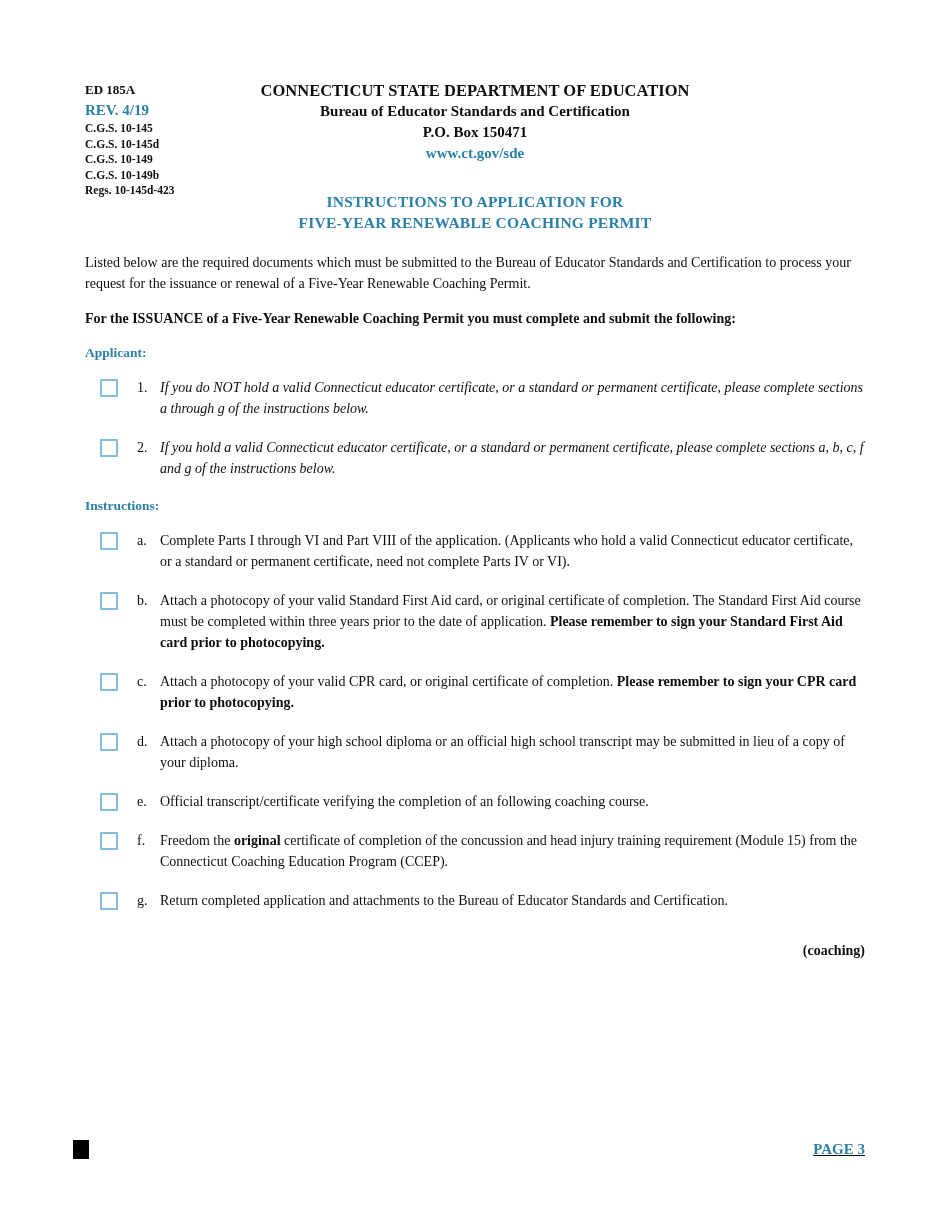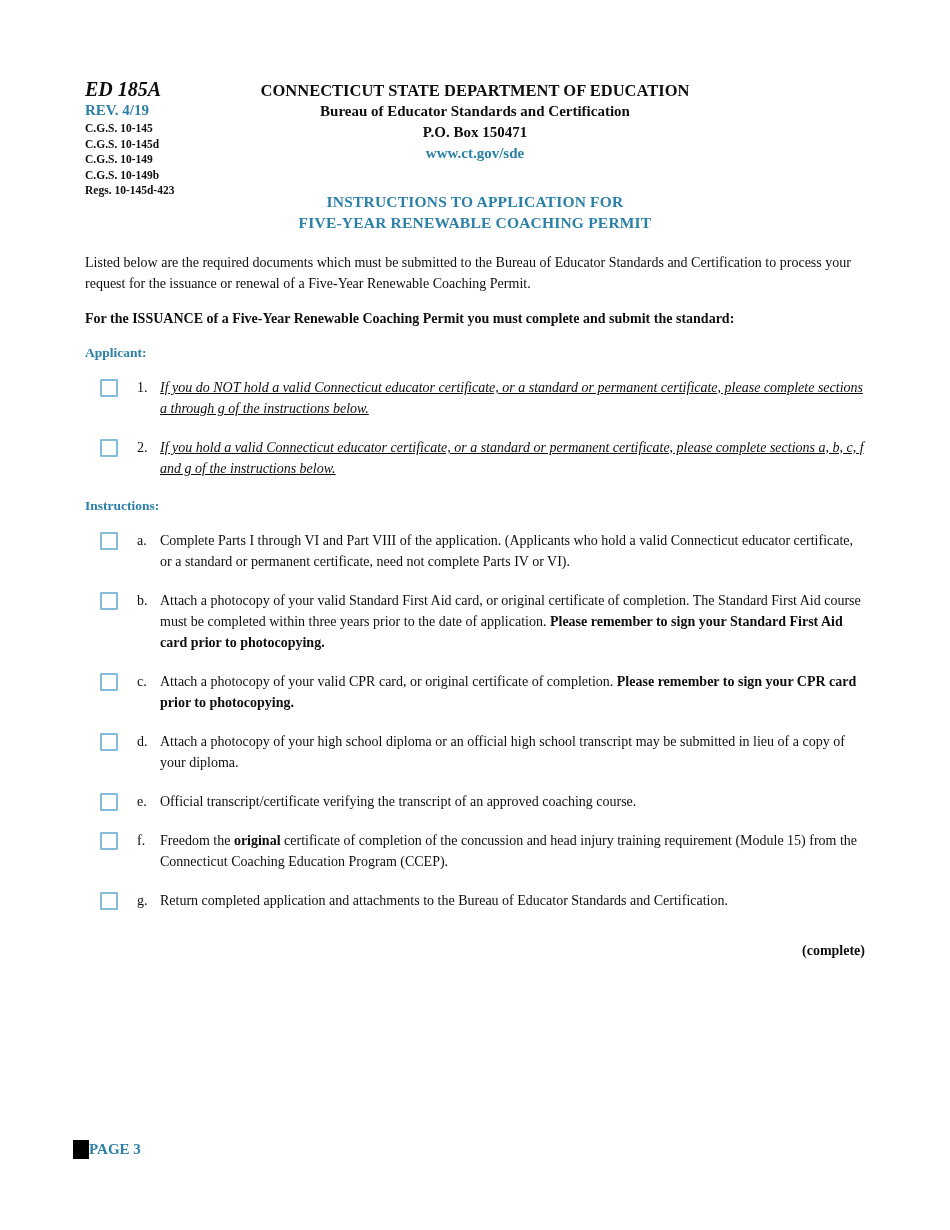--- a/index.html
+++ b/index.html
@@ -15,21 +15,21 @@
     height: 1230px;
     background: #ffffff;
     font-family: "Liberation Serif", serif;
     color: var(--ink);
     overflow: hidden;
   }
 
   
   .header-zone { position: relative; padding-top: 80px; }
   .form-meta { position: absolute; left: 85px; top: 79px; }
-  .form-code { font-size: 20px; font-weight: bold; line-height: 21px; font-style: italic; }
+  .form-code { font-size: 13px; font-weight: bold; line-height: 21px; }
   .form-rev  { font-size: 15px; font-weight: bold; line-height: 21px; color: var(--accent); }
   .statute-line { font-size: 11.5px; font-weight: bold; line-height: 15.5px; }
 
   .agency { text-align: center; }
   .agency-dept { font-size: 16.5px; font-weight: bold; line-height: 21px; }
   .agency-line { font-size: 15px; font-weight: bold; line-height: 21px; }
   .agency-web  { font-size: 15px; font-weight: bold; line-height: 21px; color: var(--accent); text-decoration: none; display: inline-block; }
 
   .doc-title {
     margin-top: 27px;
@@ -59,35 +59,35 @@
     width: 18px; height: 18px;
     border: 2px solid var(--checkbox-border);
     background: #ffffff;
     border-radius: 1px;
     margin-left: 15px;
     margin-top: 2px;
     cursor: pointer;
   }
   .item-label { flex: 0 0 auto; width: 23px; margin-left: 19px; font-size: 14px; line-height: 21px; }
   .item-text  { flex: 1 1 auto; font-size: 14px; line-height: 21px; }
-  .italic { font-style: italic; text-decoration: underline; }
+  .italic { font-style: italic; }
   .item-text b { font-weight: bold; }
 
   .continued { margin-top: 31px; text-align: right; font-weight: bold; font-size: 14px; line-height: 18px; }
 
   
   .disclosure {
     position: absolute; left: 0; right: 0; top: 1106px;
     text-align: center;
     font-weight: bold; font-style: italic;
     font-size: 14.5px; line-height: 20px;
   }
   .bottom-row {
     position: absolute; left: 73px; right: 85px; top: 1140px;
-    display: flex; justify-content: flex-start; align-items: flex-start;
+    display: flex; justify-content: space-between; align-items: flex-start; text-decoration: underline;
   }
   .page-marker { width: 16px; height: 19px; background: #000000; }
   .page-number { color: var(--accent); font-weight: bold; font-size: 15px; line-height: 19px; }
 </style>
 </head>
 <body>
 
 <div class="page">
 
   <div class="header-zone">
@@ -109,21 +109,21 @@
     </div>
 
     <div class="doc-title">
       <div>INSTRUCTIONS TO APPLICATION FOR</div>
       <div>FIVE-YEAR RENEWABLE COACHING PERMIT</div>
     </div>
   </div>
 
   <div class="content">
     <p class="intro">Listed below are the required documents which must be submitted to the Bureau of Educator Standards and Certification to process your request for the issuance or renewal of a Five-Year Renewable Coaching Permit.</p>
-    <p class="issuance">For the ISSUANCE of a Five-Year Renewable Coaching Permit you must complete and submit the standard:</p>
+    <p class="issuance">For the ISSUANCE of a Five-Year Renewable Coaching Permit you must complete and submit the following:</p>
 
     <div class="section-heading">Applicant:</div>
 
     <div class="check-item">
       <span class="checkbox" role="checkbox" aria-checked="false"></span>
       <span class="item-label">1.</span>
       <span class="item-text italic">If you do NOT hold a valid Connecticut educator certificate, or a standard or permanent certificate, please complete sections a through g of the instructions below.</span>
     </div>
 
     <div class="check-item">
@@ -154,36 +154,36 @@
 
     <div class="check-item">
       <span class="checkbox" role="checkbox" aria-checked="false"></span>
       <span class="item-label">d.</span>
       <span class="item-text">Attach a photocopy of your high school diploma or an official high school transcript may be submitted in lieu of a copy of your diploma.</span>
     </div>
 
     <div class="check-item">
       <span class="checkbox" role="checkbox" aria-checked="false"></span>
       <span class="item-label">e.</span>
-      <span class="item-text">Official transcript/certificate verifying the transcript of an approved coaching course.</span>
+      <span class="item-text">Official transcript/certificate verifying the completion of an following coaching course.</span>
     </div>
 
     <div class="check-item">
       <span class="checkbox" role="checkbox" aria-checked="false"></span>
       <span class="item-label">f.</span>
       <span class="item-text"><span>Freedom the </span><b>original</b><span> certificate of completion of the concussion and head injury training requirement (Module 15) from the Connecticut Coaching Education Program (CCEP).</span></span>
     </div>
 
     <div class="check-item">
       <span class="checkbox" role="checkbox" aria-checked="false"></span>
       <span class="item-label">g.</span>
       <span class="item-text">Return completed application and attachments to the Bureau of Educator Standards and Certification.</span>
     </div>
 
-    <div class="continued">(complete)</div>
+    <div class="continued">(coaching)</div>
   </div>
 
 
   <div class="bottom-row">
     <div class="page-marker"></div>
     <div class="page-number">PAGE 3</div>
   </div>
 
 </div>
 

